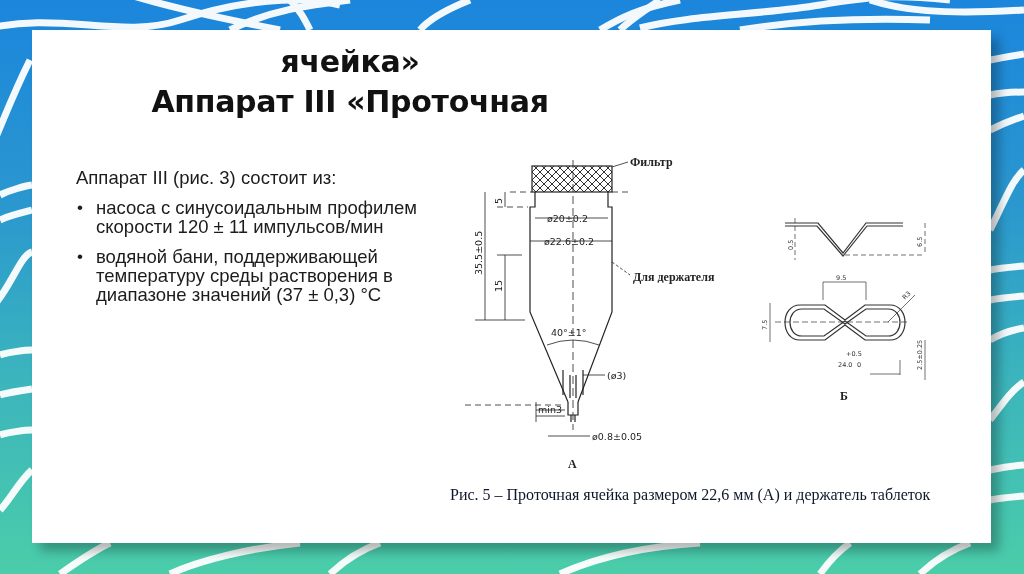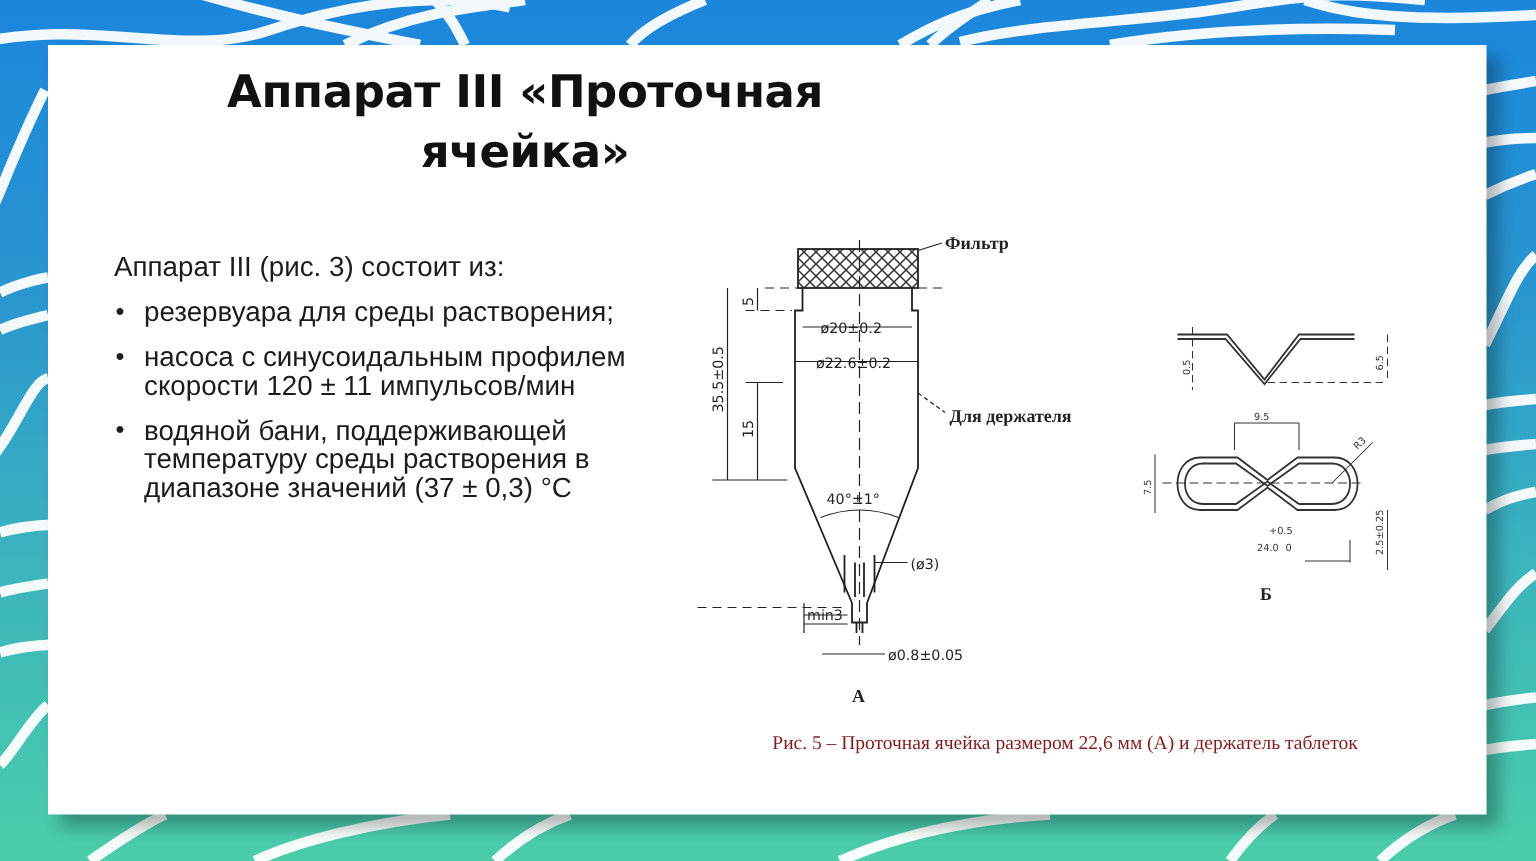--- a/index.html
+++ b/index.html
@@ -25,22 +25,22 @@
       font-family: "Liberation Sans", sans-serif;
     }
     .intro { margin: 0 0 11px 0; }
     ul.bullets { list-style: none; margin: 0; padding: 0; }
     ul.bullets li { position: relative; padding-left: 20px; margin-bottom: 11px; }
     ul.bullets li::before {
       content: "•"; position: absolute; left: 1px; top: 0; font-size: 17px;
     }
     .figure { position: absolute; left: 455px; top: 150px; width: 520px; height: 330px; }
     .caption {
-      position: absolute; left: 450px; top: 485px; width: 520px; text-align: center;
-      font-family: "Liberation Serif", serif; font-size: 13px; line-height: 19px; color: #7f1d1d;
+      position: absolute; left: 450px; top: 485px; width: 520px; text-align: left;
+      font-family: "Liberation Serif", serif; font-size: 16px; line-height: 19px; color: #0f172a;
     }
     .draw-label { font-family: "Liberation Serif", serif; font-weight: bold; font-size: 12px; fill: #222; }
     .dim { font-family: "DejaVu Sans", sans-serif; font-size: 9.5px; fill: #222; }
     .dim-sm { font-family: "DejaVu Sans", sans-serif; font-size: 6.5px; fill: #333; }
   </style>
 </head>
 <body>
 
 <svg class="bg-waves" viewBox="0 0 1024 574" xmlns="http://www.w3.org/2000/svg">
   <g fill="none" stroke="#ffffff" stroke-width="7" opacity="0.95">
@@ -77,28 +77,27 @@
     <path d="M330 574 C 345 560, 360 550, 380 543"></path>
     <path d="M560 574 C 600 556, 650 546, 700 543"></path>
     <path d="M820 574 C 830 560, 840 550, 850 543"></path>
     <path d="M920 574 C 935 560, 950 550, 970 543"></path>
   </g>
 </svg>
 
 <div class="card"></div>
 
 <div class="title">
+  <div>ячейка»</div>
   <div>Аппарат III «Проточная</div>
-  <div>ячейка»</div>
 </div>
 
 <div class="body-text">
   <p class="intro">Аппарат III (рис. 3) состоит из:</p>
   <ul class="bullets">
-    <li>резервуара для среды растворения;</li>
     <li>насоса с синусоидальным профилем скорости 120 ± 11 импульсов/мин</li>
     <li>водяной бани, поддерживающей температуру среды растворения в диапазоне значений (37 ± 0,3) °С</li>
   </ul>
 </div>
 
 <svg class="figure" viewBox="455 150 520 330" xmlns="http://www.w3.org/2000/svg">
   <defs>
     <pattern id="hatch" width="8" height="8" patternUnits="userSpaceOnUse">
       <path d="M0 0 L8 8 M8 0 L0 8" stroke="#333" stroke-width="1"></path>
     </pattern>

